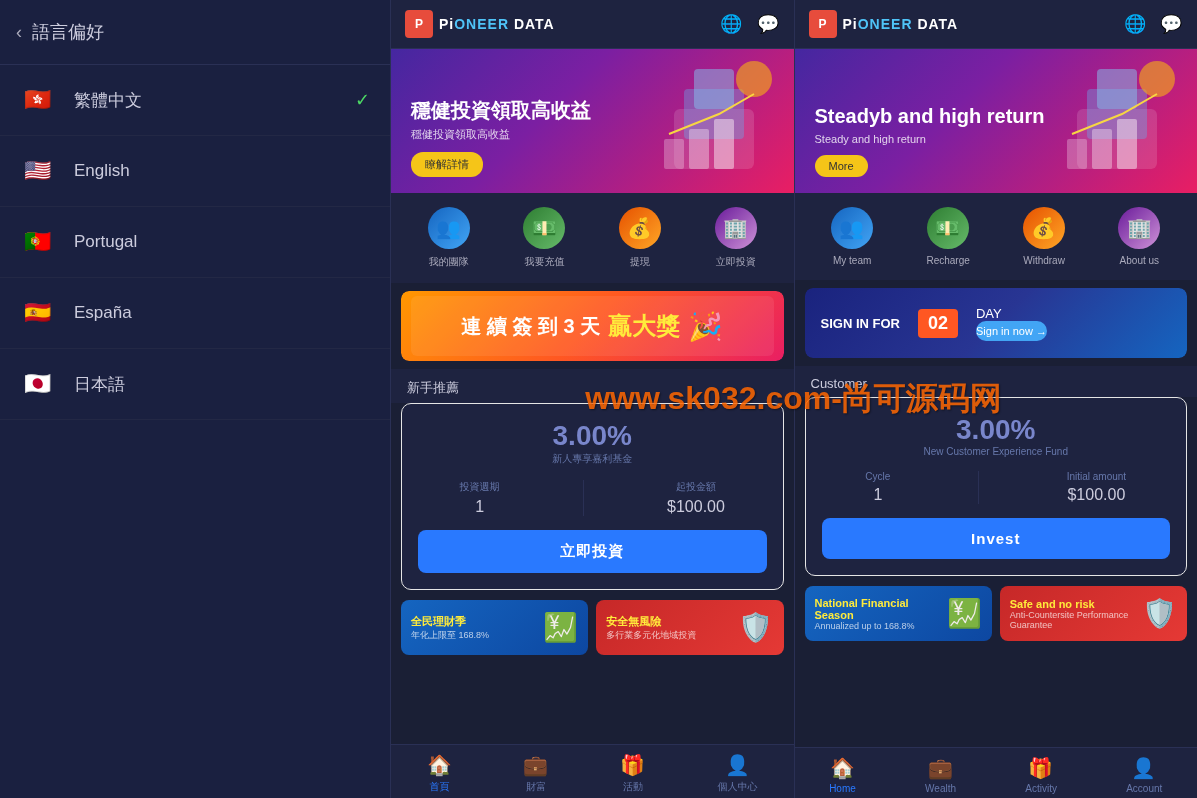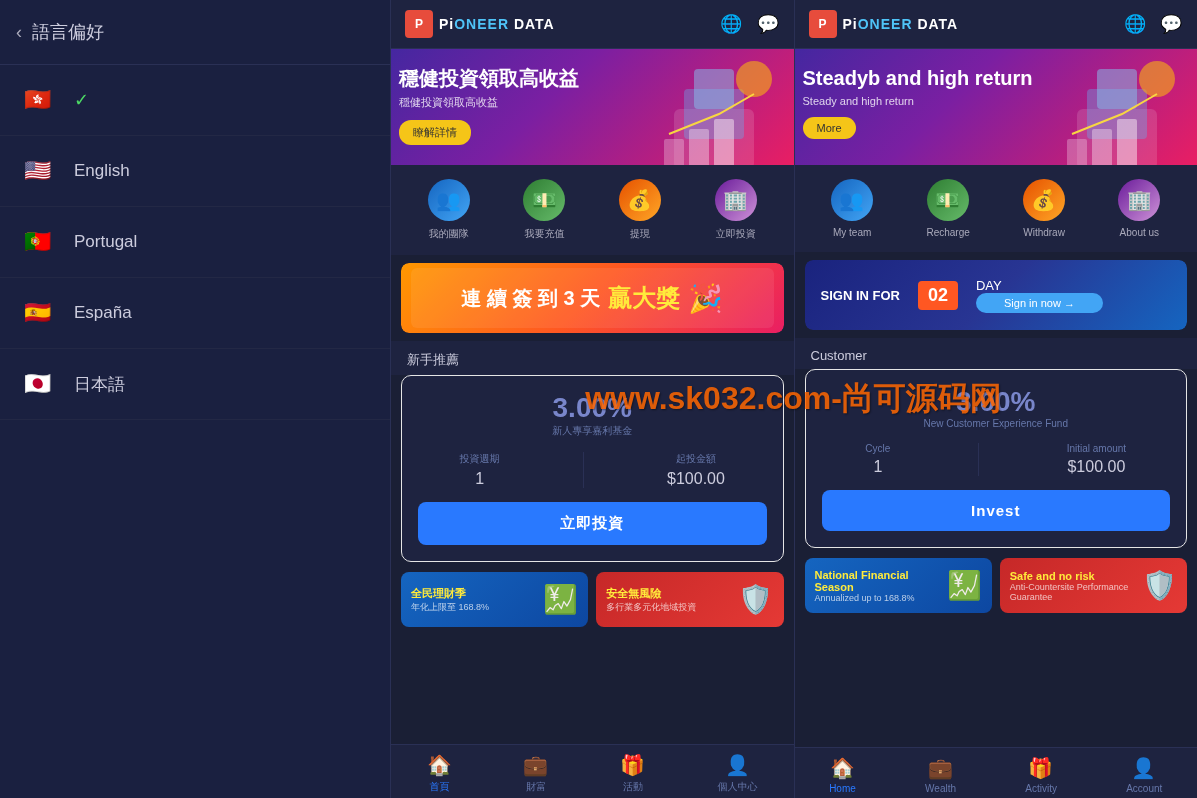--- a/index.html
+++ b/index.html
@@ -125,26 +125,26 @@
     }
     .app-header-icon {
       color: #aab;
       font-size: 18px;
       cursor: pointer;
     }
 
     
     .banner {
       width: 100%;
-      height: 116px;
+      height: 144px;
       background: linear-gradient(135deg, #4527a0 0%, #7b1fa2 40%, #e91e63 100%);
       display: flex;
-      align-items: flex-start;
+      align-items: flex-end;
       justify-content: space-between;
-      padding: 16px 8px;
+      padding: 16px 20px;
       position: relative;
       overflow: hidden;
     }
     .banner-text-area {
       z-index: 2;
     }
     .banner-title {
       font-size: 20px;
       font-weight: bold;
       color: white;
@@ -232,21 +232,21 @@
     }
     .signin-text {
       color: white;
       font-size: 13px;
     }
     .signin-now-btn {
       background: #42a5f5;
       color: white;
       border: none;
       border-radius: 10px;
-      padding: 4px 28px;
+      padding: 4px 0;
       font-size: 11px;
       cursor: pointer;
     }
 
     
     .section-title {
       padding: 10px 16px 6px;
       color: #ccd;
       font-size: 13px;
       background: #1e2340;
@@ -409,20 +409,21 @@
 <body>
 
 <div class="left-panel">
   <div class="lang-header">
     <span class="lang-header-back">‹</span>
     <span class="lang-header-title">語言偏好</span>
   </div>
   <div class="lang-list" id="lang-list">
       <div class="lang-item">
     <div class="lang-flag">🇭🇰</div>
+    <span class="lang-name">繁體中文</span>
     <span class="lang-check">✓</span>
   </div>
       <div class="lang-item">
     <div class="lang-flag">🇺🇸</div>
     <span class="lang-name">English</span>
 
   </div>
       <div class="lang-item">
     <div class="lang-flag">🇵🇹</div>
     <span class="lang-name">Portugal</span>

